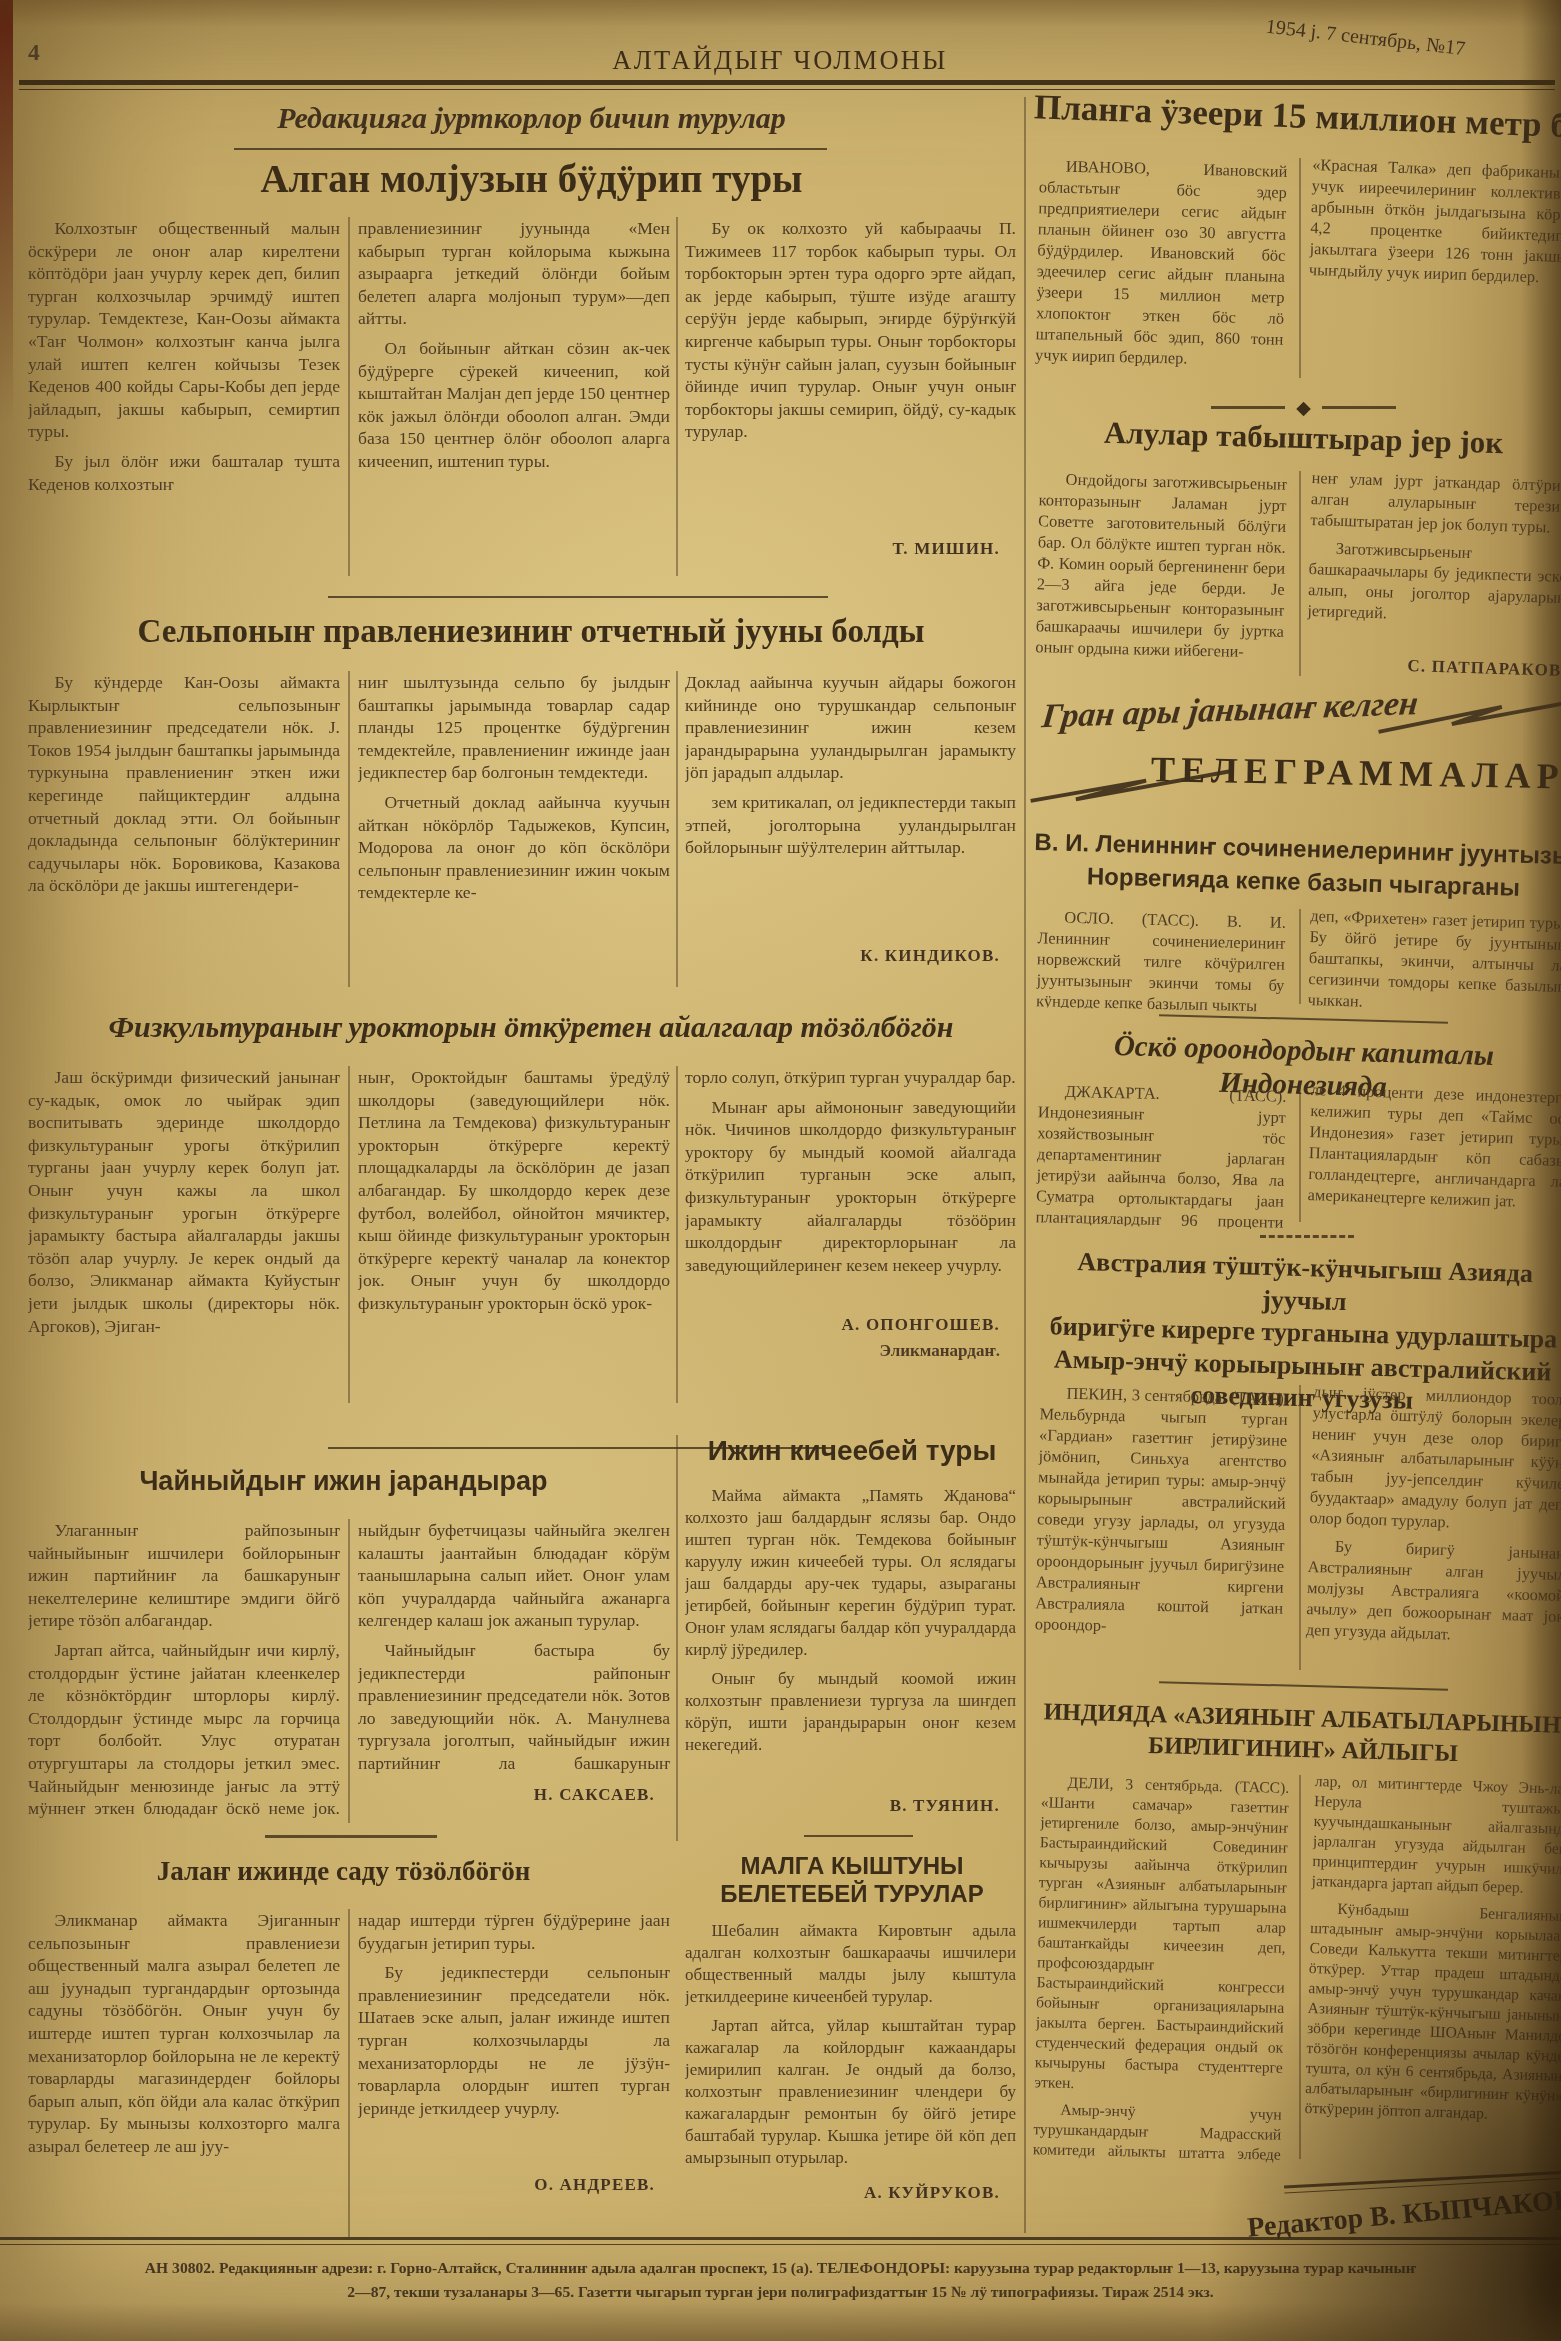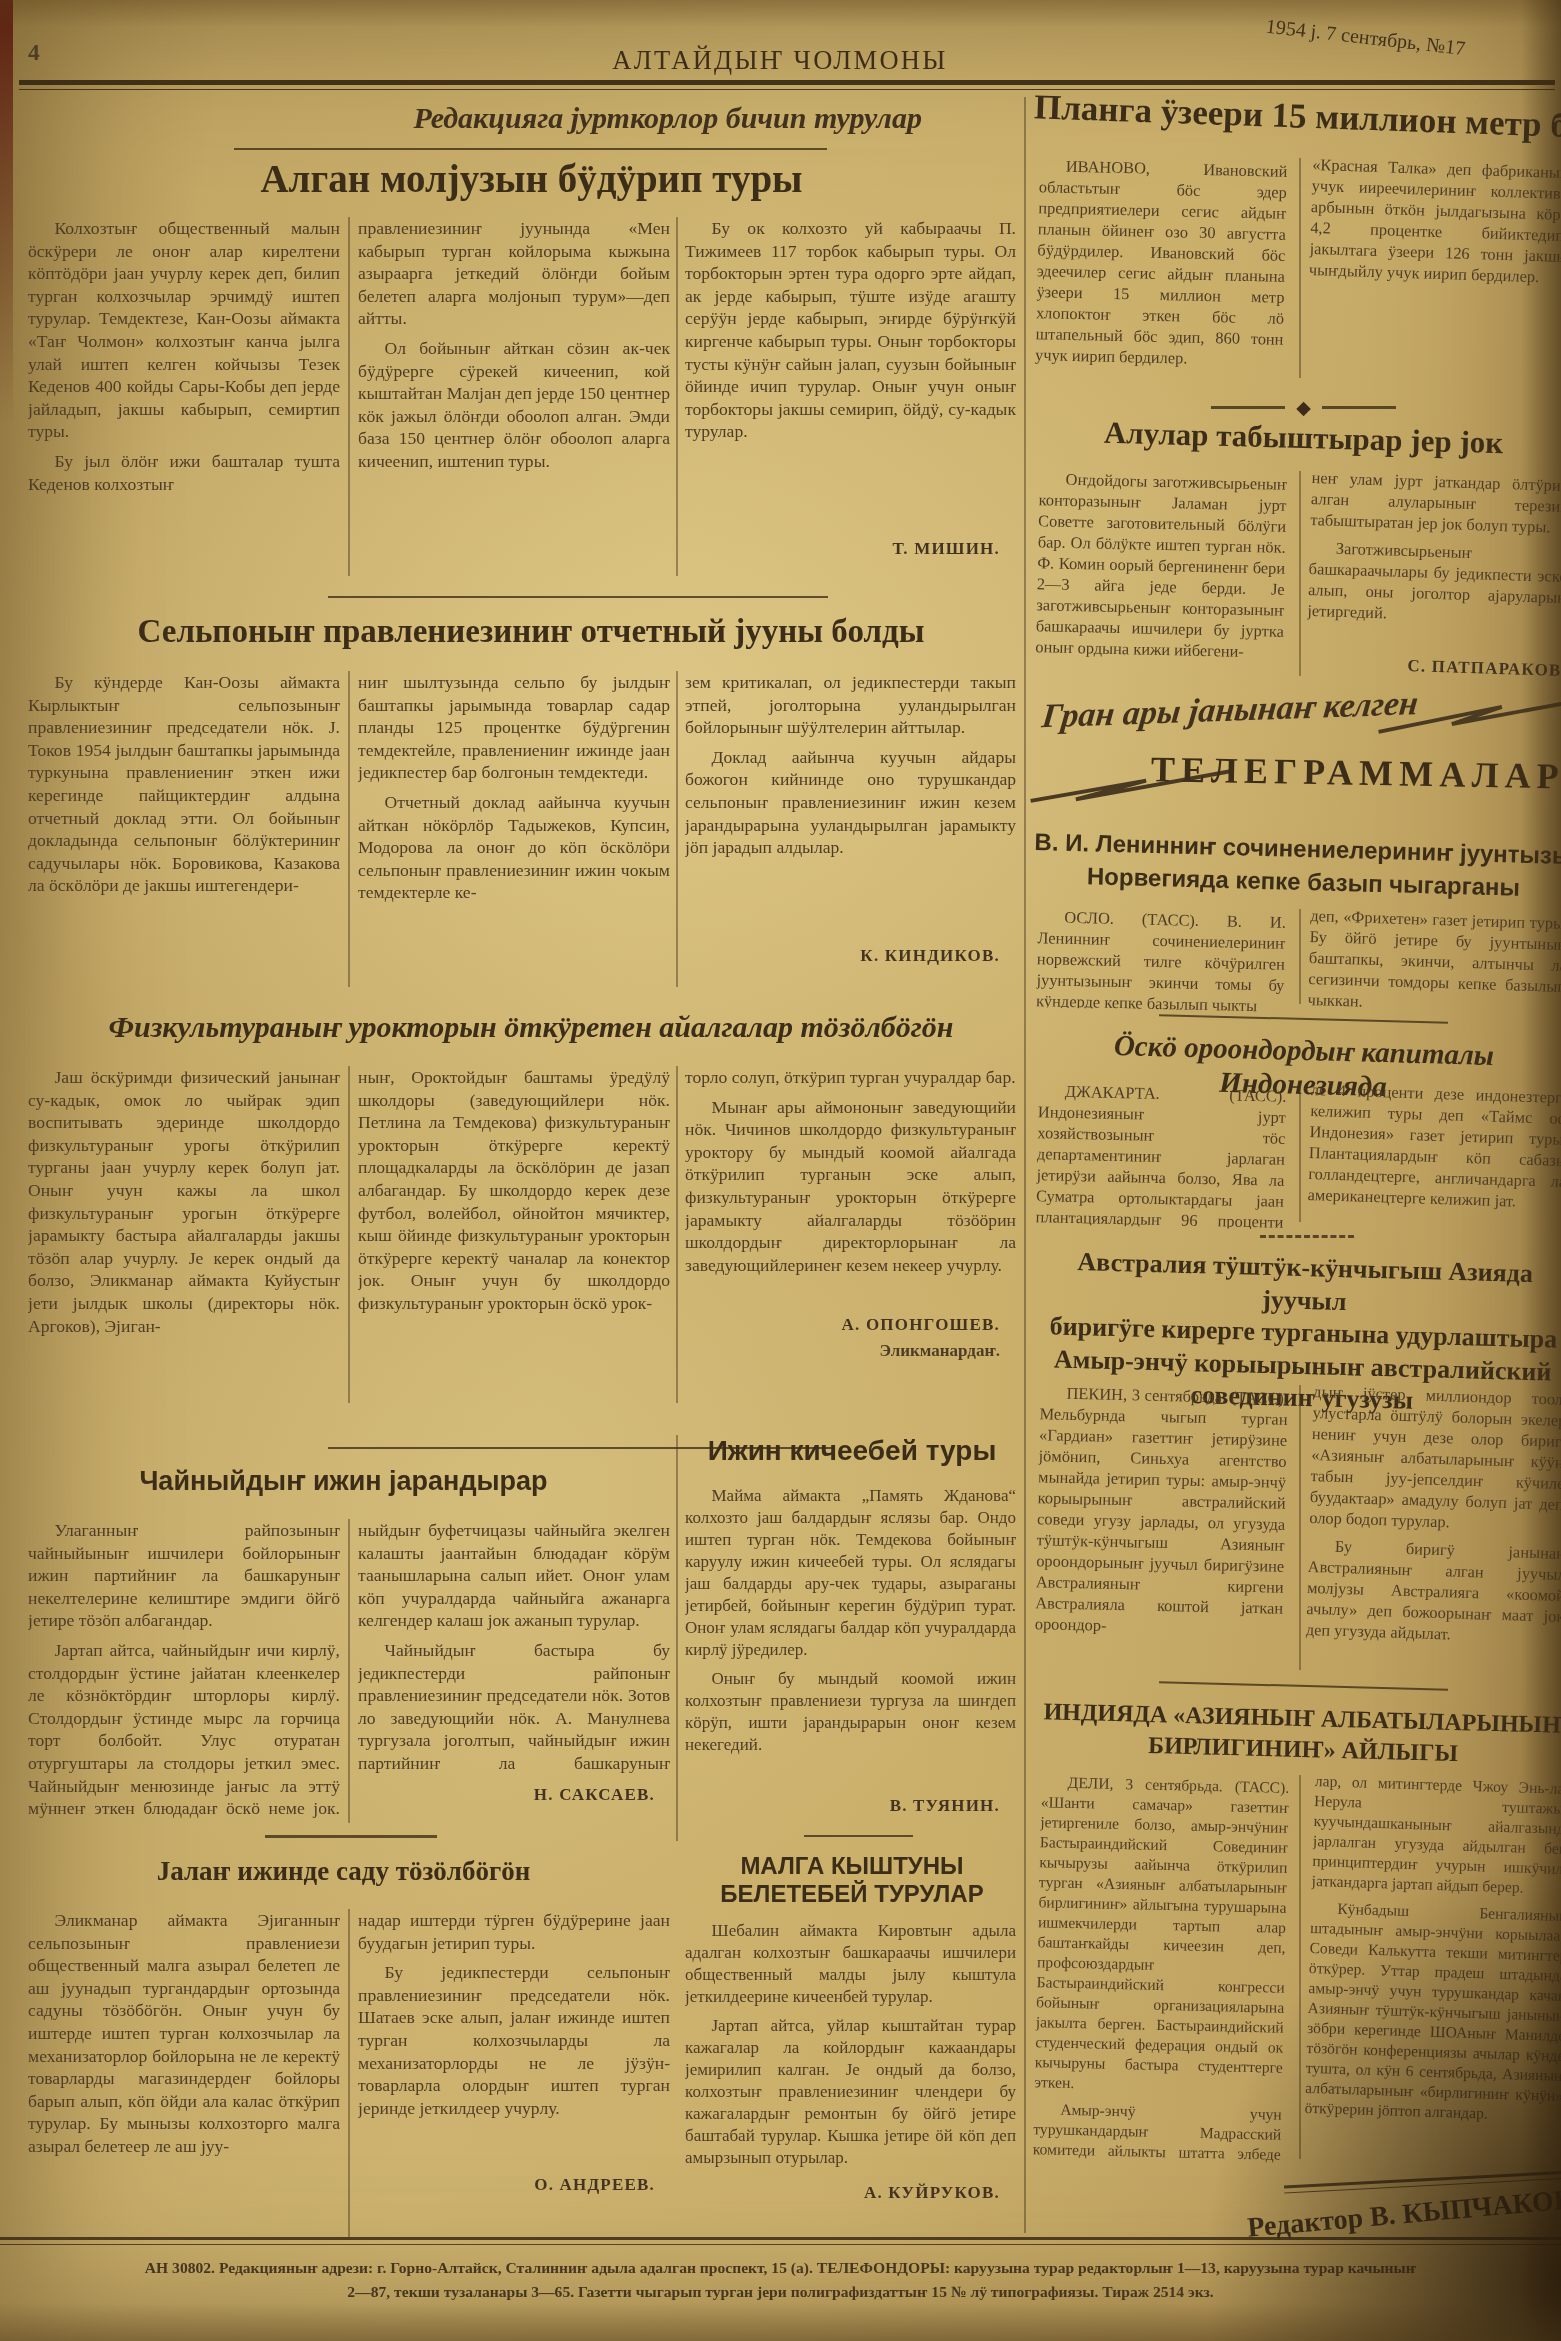--- a/index.html
+++ b/index.html
@@ -38,21 +38,21 @@
 
 <div class="page">
 
   <div class="abs" style="left:28px;top:39px;font-size:23.4px;font-weight:bold;">4</div>
   <div class="abs center" style="left:546px;top:45px;width:468px;font-size:26.5px;font-weight:normal;letter-spacing:2.3px;color:#3c2d19;">АЛТАЙДЫҤ ЧОЛМОНЫ</div>
   <div class="abs" style="left:1265px;top:33px;width:328px;font-size:20px;transform:rotate(6.5deg);color:#42311c;">1954 ј. 7 сентябрь, №17</div>
   <div class="top-rule" style="left:19px;top:80px;width:1536px;"></div>
   <div class="vline" style="left:1024px;top:97px;height:2136px;"></div>
 
   <div>
-    <div class="abs center kicker" style="left:141px;top:101px;width:781px;font-size:30px;text-align:right;">Редакцияга јурткорлор бичип турулар</div>
+    <div class="abs center kicker" style="left:141px;top:101px;width:781px;font-size:30px;">Редакцияга јурткорлор бичип турулар</div>
     <div class="hline" style="left:234px;top:148px;width:593px;height:2.3px;"></div>
     <div class="abs center headline" style="left:141px;top:156px;width:781px;font-size:39px;">Алган молјузын бӱдӱрип туры</div>
     <div class="abs col lcol" style="left:28px;top:217px;width:312px;height:368px;">
         <p class="para">Колхозтыҥ общественный малын ӧскӱрери ле оноҥ алар кирелтени кӧптӧдӧри јаан учурлу керек деп, билип турган колхозчылар эрчимдӱ иштеп турулар. Темдектезе, Кан-Оозы аймакта «Таҥ Чолмон» колхозтыҥ канча јылга улай иштеп келген койчызы Тезек Кеденов 400 койды Сары-Кобы деп јерде јайладып, јакшы кабырып, семиртип туры.</p>
         <p class="para">Бу јыл ӧлӧҥ ижи башталар тушта Кеденов колхозтыҥ</p>
       </div>
     <div class="abs col lcol cont" style="left:358px;top:217px;width:312px;height:368px;">
         <p class="para">правлениезиниҥ јуунында «Мен кабырып турган койлорыма кыжына азыраарга јеткедий ӧлӧҥди бойым белетеп аларга молјонып турум»—деп айтты.</p>
         <p class="para">Ол бойыныҥ айткан сӧзин ак-чек бӱдӱрерге сӱрекей кичеенип, кой кыштайтан Малјан деп јерде 150 центнер кӧк јажыл ӧлӧҥди обоолоп алган. Эмди база 150 центнер ӧлӧҥ обоолоп аларга кичеенип, иштенип туры.</p>
       </div>
@@ -68,22 +68,22 @@
     <div class="hline" style="left:328px;top:596px;width:500px;height:2.3px;"></div>
     <div class="abs center headline" style="left:78px;top:612px;width:906px;font-size:33px;">Сельпоныҥ правлениезиниҥ отчетный јууны болды</div>
     <div class="abs col lcol" style="left:28px;top:671px;width:312px;height:312px;">
         <p class="para">Бу кӱндерде Кан-Оозы аймакта Кырлыктыҥ сельпозыныҥ правлениезиниҥ председатели нӧк. Ј. Токов 1954 јылдыҥ баштапкы јарымында туркунына правлениениҥ эткен ижи керегинде пайщиктердиҥ алдына отчетный доклад этти. Ол бойыныҥ докладында сельпоныҥ бӧлӱктериниҥ садучылары нӧк. Боровикова, Казакова ла ӧскӧлӧри де јакшы иштегендери-</p>
       </div>
     <div class="abs col lcol cont" style="left:358px;top:671px;width:312px;height:322px;">
         <p class="para">ниҥ шылтузында сельпо бу јылдыҥ баштапкы јарымында товарлар садар планды 125 процентке бӱдӱргенин темдектейле, правлениениҥ ижинде јаан једикпестер бар болгонын темдектеди.</p>
         <p class="para">Отчетный доклад аайынча куучын айткан нӧкӧрлӧр Тадыжеков, Купсин, Модорова ла оноҥ до кӧп ӧскӧлӧри сельпоныҥ правлениезиниҥ ижин чокым темдектерле ке-</p>
       </div>
     <div class="abs col lcol cont" style="left:685px;top:671px;width:331px;height:265px;">
+        <p class="para">Доклад аайынча куучын айдары божогон кийнинде оно турушкандар сельпоныҥ правлениезиниҥ ижин кезем јарандырарына ууландырылган јарамыкту јӧп јарадып алдылар.</p>
         <p class="para">зем критикалап, ол једикпестерди такып этпей, јоголторына ууландырылган бойлорыныҥ шӱӱлтелерин айттылар.</p>
-        <p class="para">Доклад аайынча куучын айдары божогон кийнинде оно турушкандар сельпоныҥ правлениезиниҥ ижин кезем јарандырарына ууландырылган јарамыкту јӧп јарадып алдылар.</p>
       </div>
     <div class="vline" style="left:348px;top:671px;height:316px;"></div>
     <div class="vline" style="left:676px;top:671px;height:316px;"></div>
     <div class="abs rightal byline" style="left:685px;top:946px;width:315px;">К. КИНДИКОВ.</div>
   </div>
 
   <div>
     <div class="abs center headline" style="left:78px;top:1009px;width:906px;font-size:30px;font-style:italic;">Физкультураныҥ урокторын ӧткӱретен айалгалар тӧзӧлбӧгӧн</div>
     <div class="abs col lcol" style="left:28px;top:1066px;width:312px;height:336px;">
         <p class="para">Јаш ӧскӱримди физический јанынаҥ су-кадык, омок ло чыйрак эдип воспитывать эдеринде школдордо физкультураныҥ урогы ӧткӱрилип турганы јаан учурлу керек болуп јат. Оныҥ учун кажы ла школ физкультураныҥ урогын ӧткӱрерге јарамыкту бастыра айалгаларды јакшы тӧзӧп алар учурлу. Је керек ондый да болзо, Эликманар аймакта Куйустыҥ јети јылдык школы (директоры нӧк. Аргоков), Эјиган-</p>

